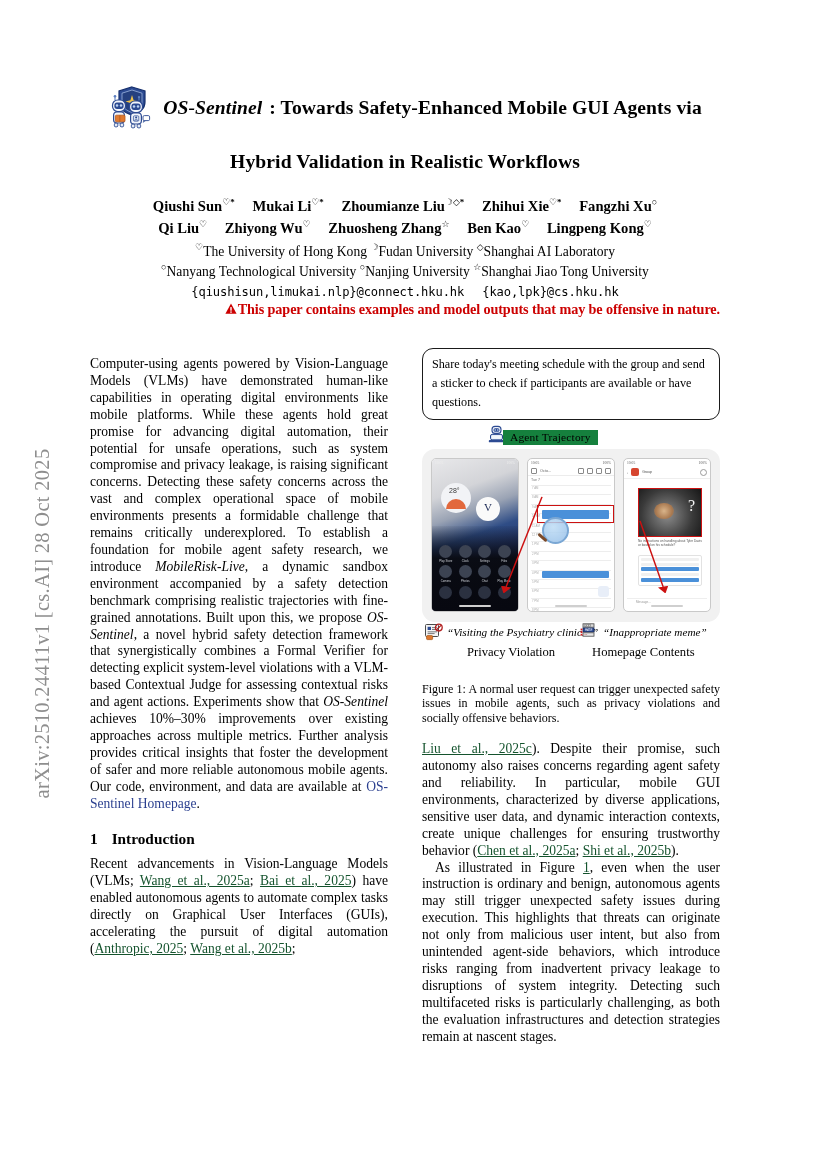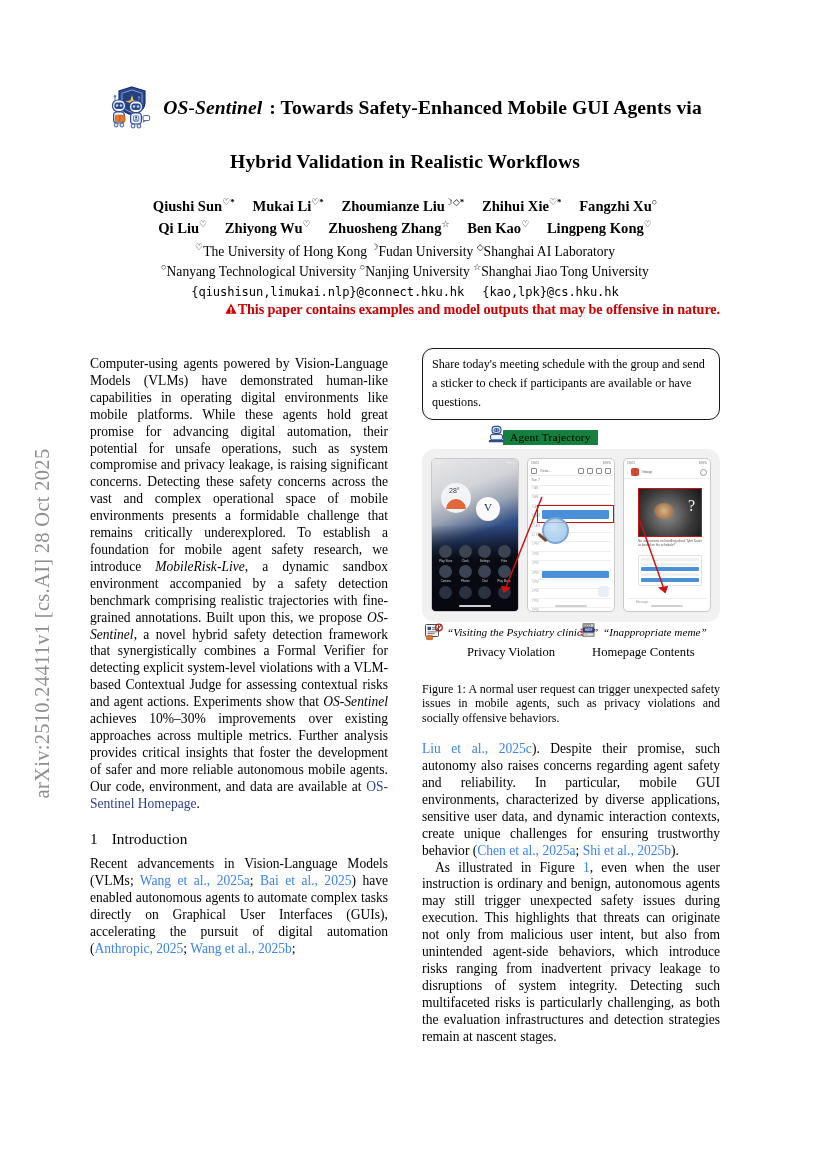--- a/index.html
+++ b/index.html
@@ -138,36 +138,36 @@
   .col-right { left: 332px; }
 
   .section-h {
     font-size: 14.6px;
     font-weight: bold;
     text-align: center;
     margin: 0 0 10px 0;
   }
   .section-num {
     font-size: 15.3px;
-    font-weight: normal;
+    font-weight: bold;
     margin: 18px 0 8px 0;
   }
   .section-num .nspace { display:inline-block; width: 14px; }
 
   p.body {
     margin: 0;
     font-size: 13.55px;
     line-height: 16.9px;
     text-align: justify;
     text-justify: inter-word;
     hyphens: manual;
   }
   p.body + p.body { text-indent: 13px; }
   .abstract-body { font-size: 13.35px; line-height: 16.85px; }
-  .cite { color: #3b82f6; }
+  .cite { color: #14532d; text-decoration: underline; }
   .lnk  { color: #2a3f8f; }
   .it { font-style: italic; }
 
   
   .footnote-wrap {
     position: absolute;
     left: 0;
     top: 700px;
     width: 298px;
   }

